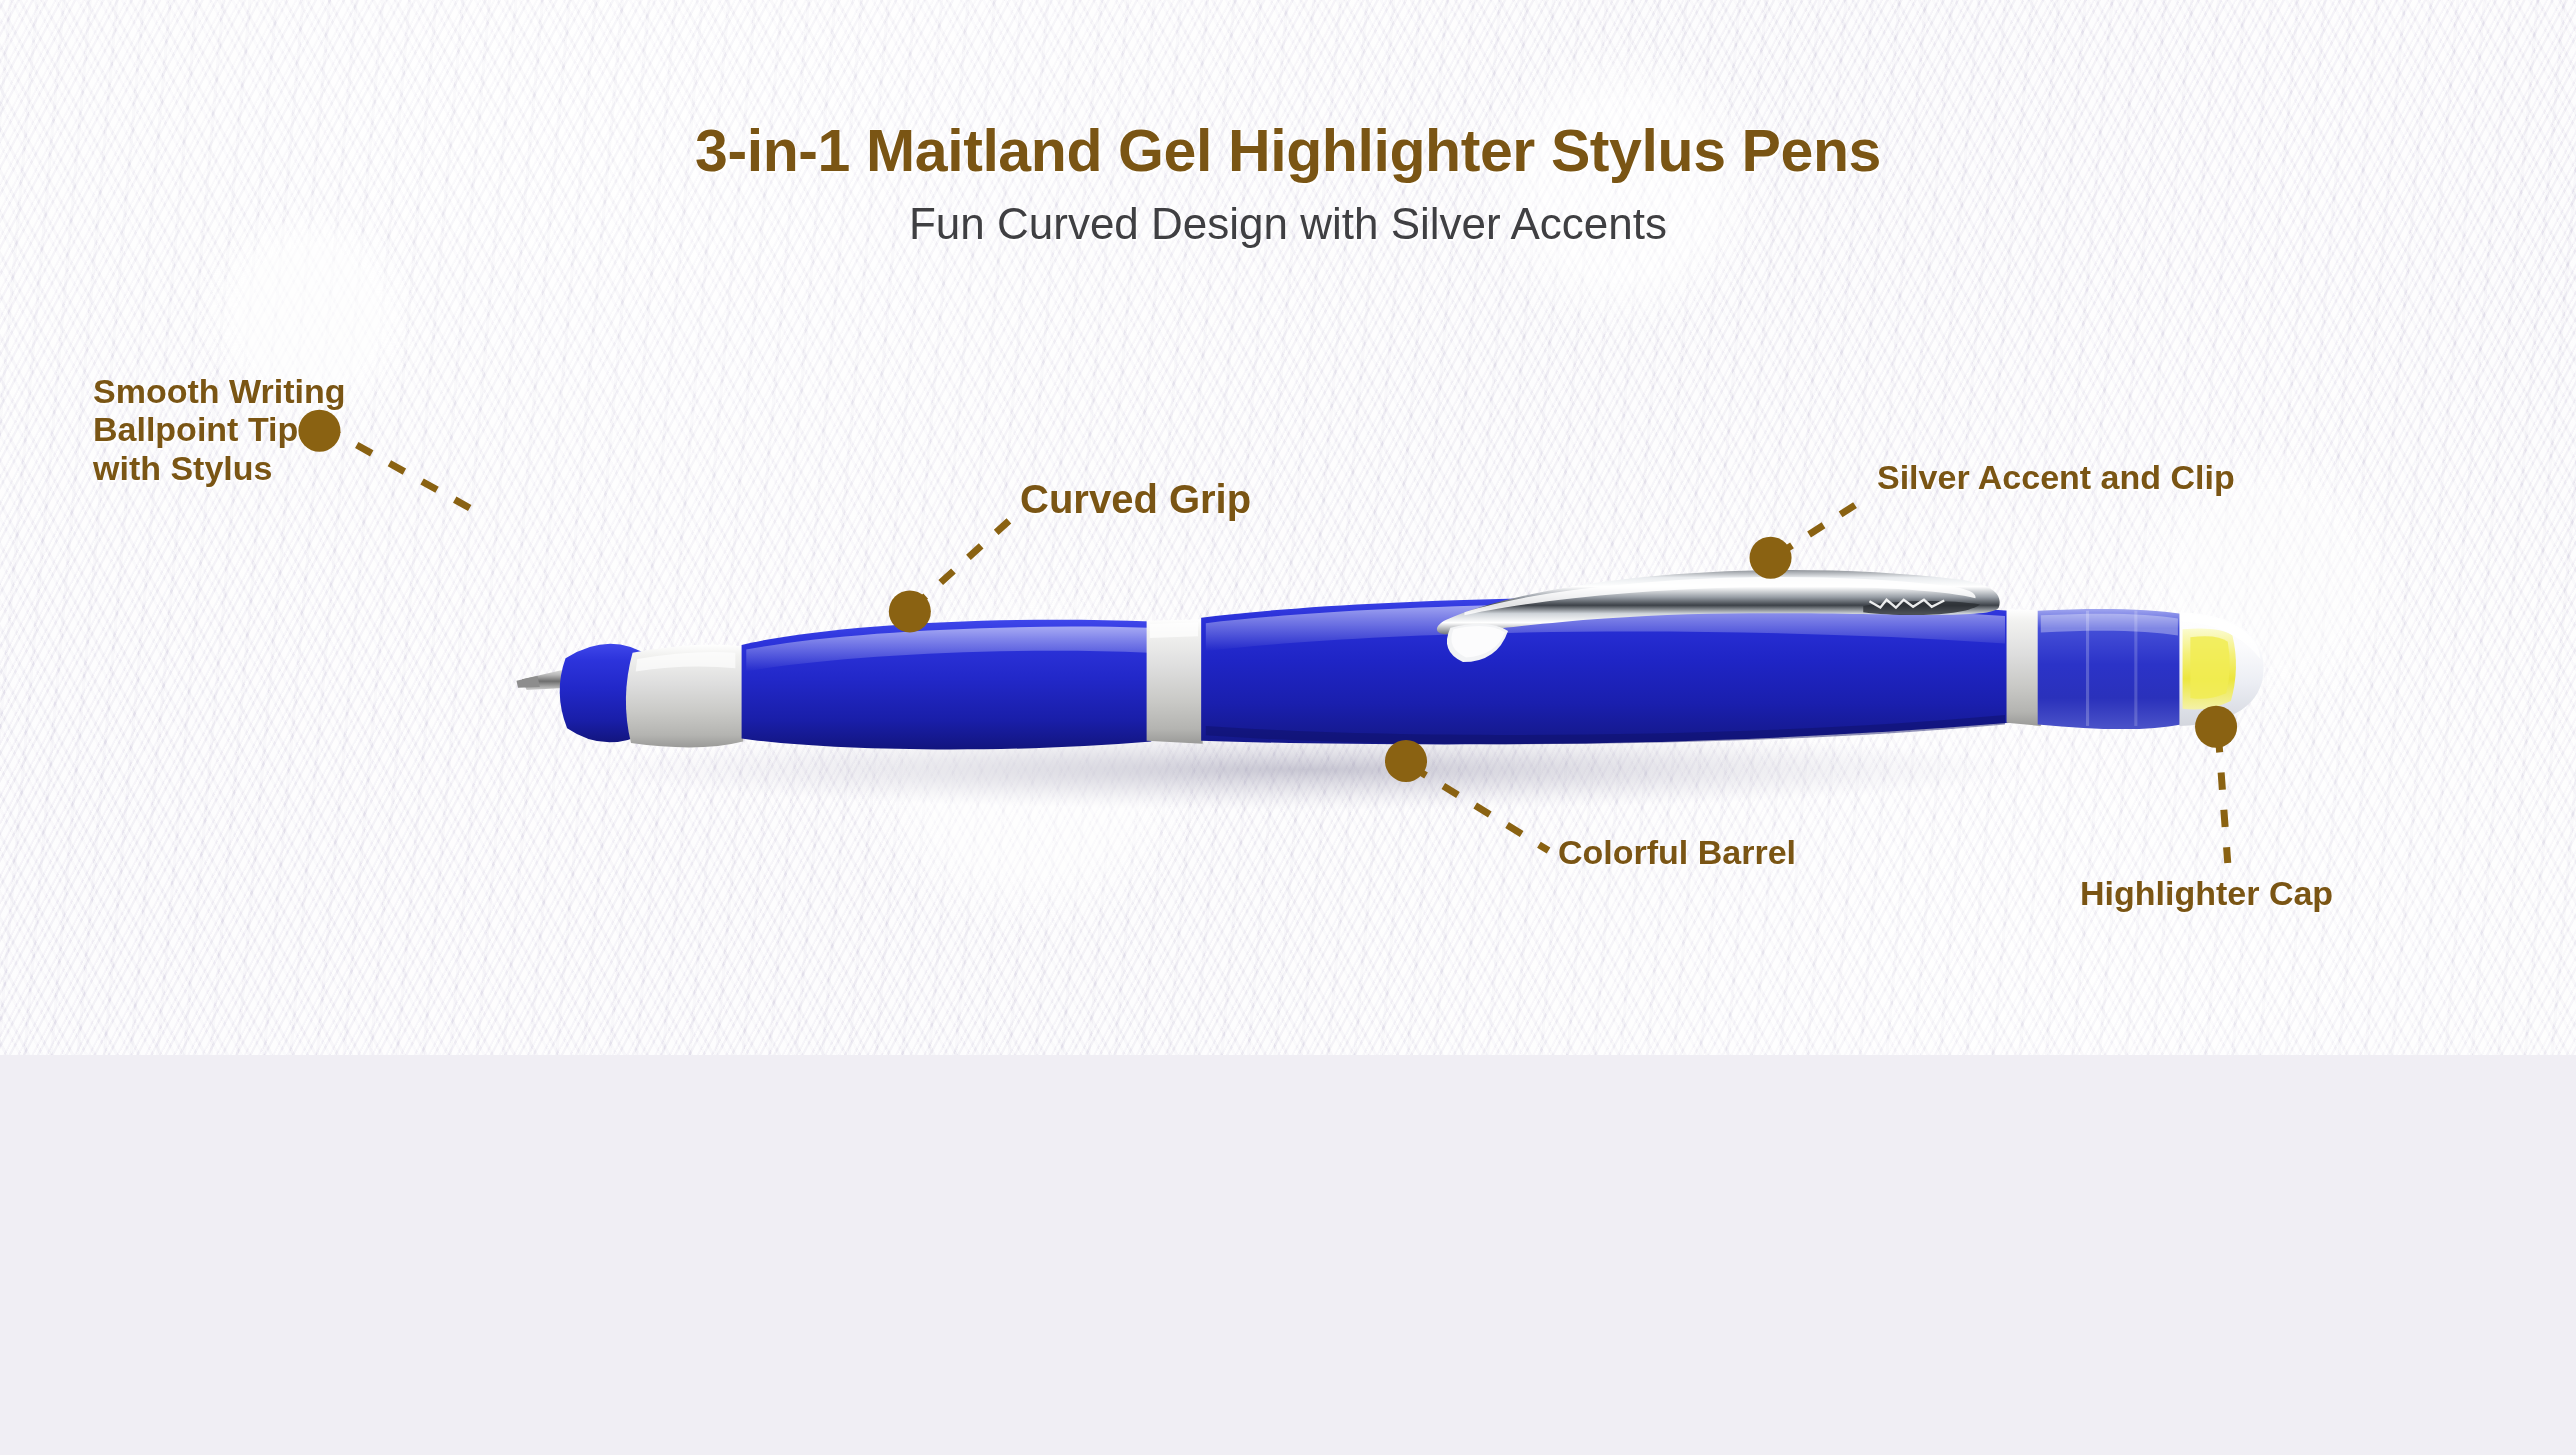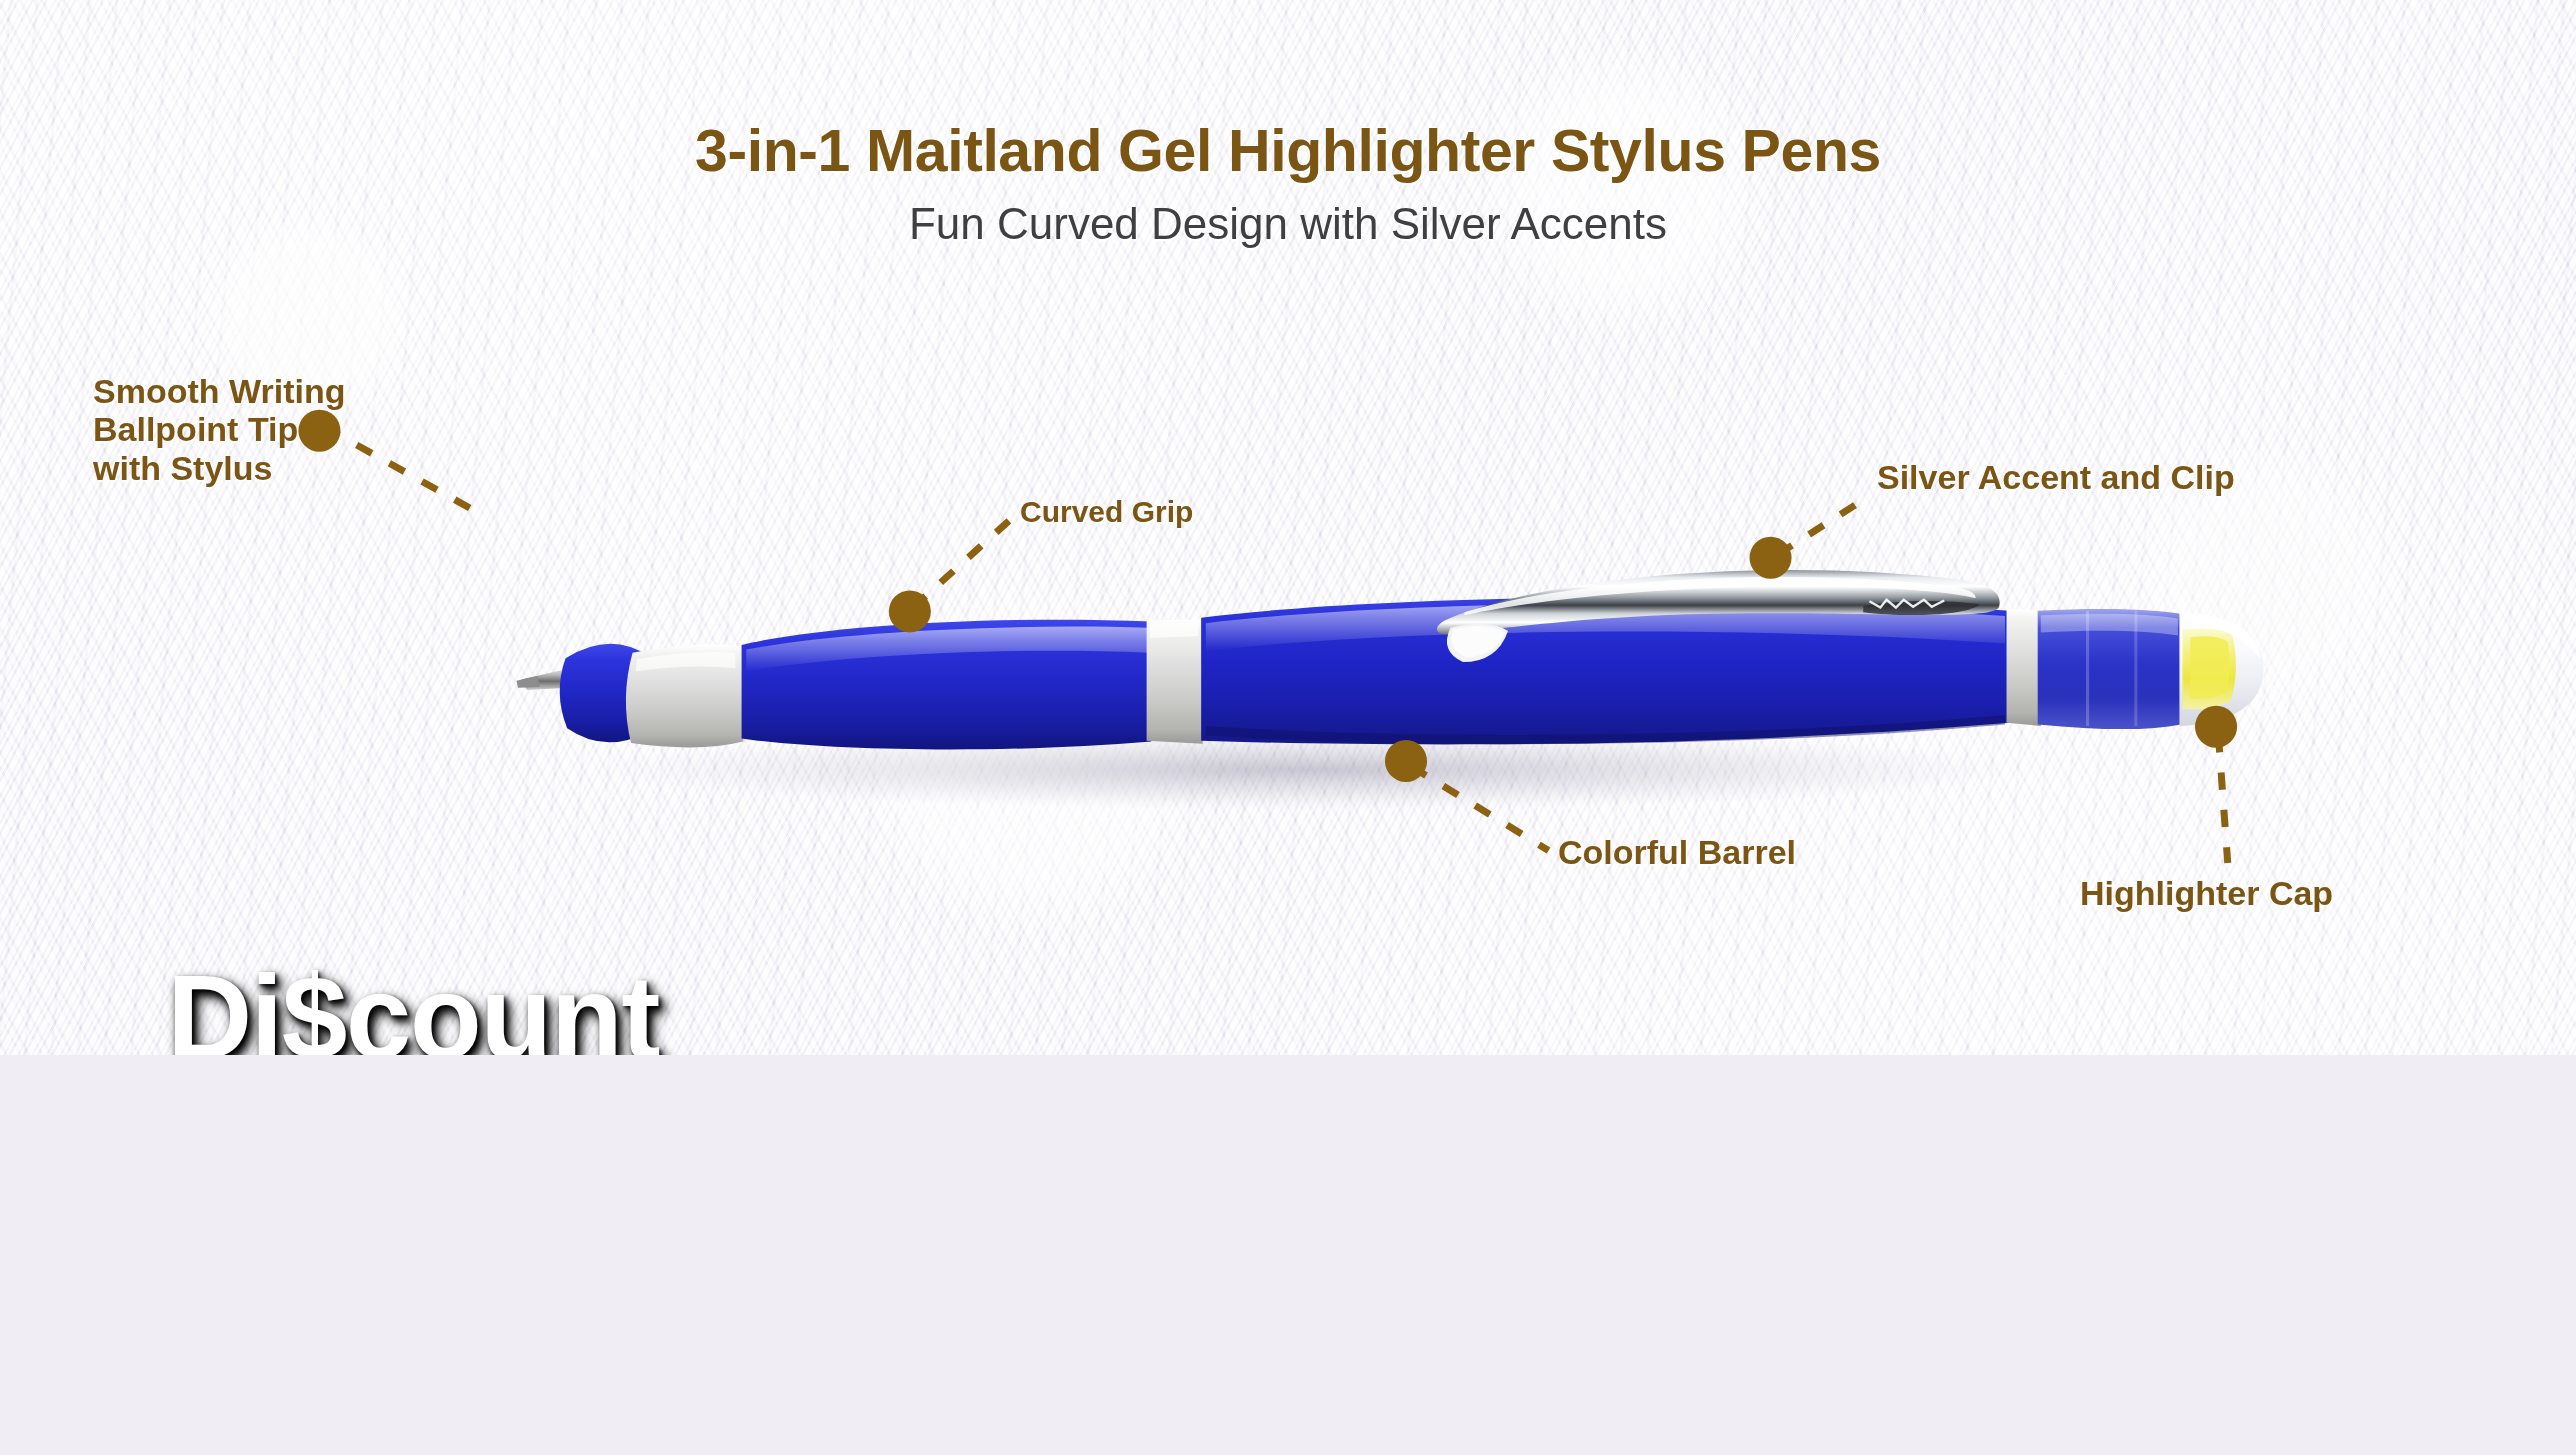--- a/index.html
+++ b/index.html
@@ -58,21 +58,21 @@
   .subtitle{
     position:absolute;left:0;right:0;top:199px;text-align:center;
     font-size:44px;font-weight:400;color:#3f3f42;
     text-shadow:0.8px 1.6px 0 rgba(255,255,255,.9);
   }
 
   .cal{position:absolute;font-weight:bold;color:#7a5514;line-height:1.13;
        text-shadow:0.8px 1.6px 0 rgba(255,255,255,.85);white-space:pre-line;}
 
   .cal-tip  {left:93px;  top:372px;  width:421px; text-align:left; font-size:34px;}
-  .cal-grip {left:1020px; top:477px;  font-size:30px;margin-top:18px;}
+  .cal-grip {left:1020px; top:477px;  font-size:40px;}
   .cal-clip {left:1877px; top:458px;  font-size:34px;}
   .cal-barrel{left:1558px;top:833px; font-size:34px;}
   .cal-cap  {left:2080px; top:874px; font-size:34px;}
 
   
   .logo{position:absolute;left:167px;top:962px;width:857px;color:#ffffff;
         font-weight:bold;font-style:normal;line-height:.94;
         text-shadow:
           5.5px 7px 12.5px rgba(0,0,0,.95),
           3.1px 4.7px 7px rgba(0,0,0,.85),
@@ -267,17 +267,16 @@
 
   <div class="cal cal-tip">Smooth Writing
 Ballpoint Tip
 with Stylus</div>
   <div class="cal cal-grip">Curved Grip</div>
   <div class="cal cal-clip">Silver Accent and Clip</div>
   <div class="cal cal-barrel">Colorful Barrel</div>
   <div class="cal cal-cap">Highlighter Cap</div>
 
   <div class="logo">
-    <div class="logo-l1">Di$count</div>
   </div>
 
 </div>
 
 
 </body></html>

